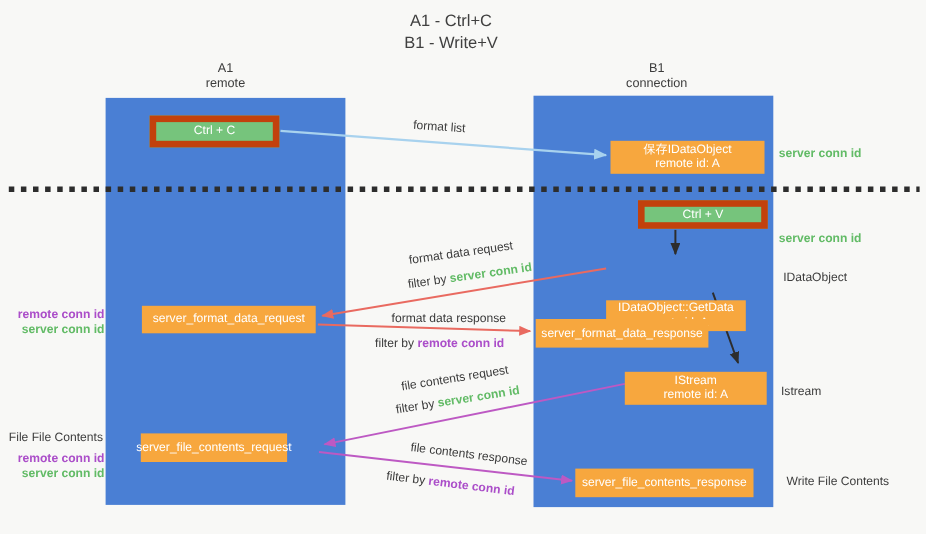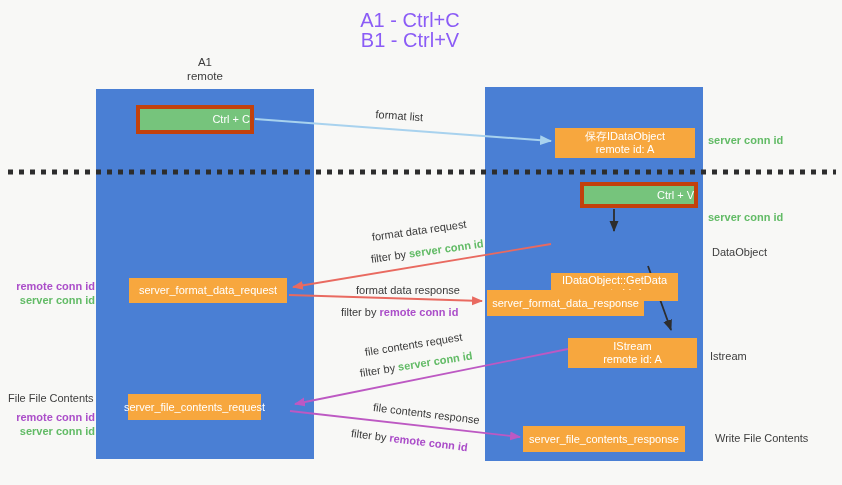--- a/index.html
+++ b/index.html
@@ -1,38 +1,38 @@
 <!DOCTYPE html>
 <html><head>
 <meta charset="utf-8">
 <style>
   html,body{margin:0;padding:0;background:#f8f8f6;}
   .stage{position:relative;width:842px;height:485px;background:#f8f8f6;overflow:hidden;
          font-family:"Liberation Sans","DejaVu Sans",sans-serif;color:#3d3d3d;}
   .abs{position:absolute;}
 
   
-  .title{left:0;top:10px;width:820px;text-align:center;font-size:20px;line-height:20px;color:#8b5cf6;}
+  .title{left:0;top:10px;width:820px;text-align:center;font-size:15px;line-height:20px;color:#404040;}
 
   
   .lane-head{width:120px;text-align:center;font-size:11.5px;line-height:14px;color:#3c3c3c;}
   .lh-left{left:145px;top:55px;}
   .lh-right{left:537px;top:55px;}
 
   
   .lane{background:#4a7fd4;}
   .lane-a{left:96px;top:89px;width:218px;height:370px;}
   .lane-b{left:485px;top:87px;width:218px;height:374px;}
 
   svg.overlay{position:absolute;left:0;top:0;z-index:3;}
 
   
   .node{z-index:4;display:flex;flex-direction:column;align-items:center;justify-content:center;
         color:#fff;font-size:11px;line-height:13px;text-align:center;box-sizing:border-box;}
-  .green{background:#76c47c;border:4px solid #c2410c;align-items:flex-end;}
+  .green{background:#76c47c;border:6px solid #c2410c;}
   .orange{background:#f7a73e;}
   .n-ctrlc{left:136px;top:105px;width:118px;height:29px;}
   .n-save{left:555px;top:128px;width:140px;height:30px;}
   .n-ctrlv{left:580px;top:182px;width:118px;height:26px;}
   .n-getdata{left:551px;top:237px;width:127px;height:28px;margin-top:36px;}
   .n-freq{left:129px;top:278px;width:158px;height:25px;}
   .n-fresp{left:487px;top:290px;width:157px;height:26px;}
   .n-istream{left:568px;top:338px;width:129px;height:30px;}
   .n-creq{left:128px;top:394px;width:133px;height:26px;}
   .n-cresp{left:523px;top:426px;width:162px;height:26px;}
@@ -65,26 +65,30 @@
   .s-read{left:8px;top:392px;}
   .s-pair2{left:0px;top:410px;width:95px;text-align:right;line-height:14px;}
 </style>
 </head>
 <body>
 
 <div class="stage">
 
   <div class="abs title">
     <div>A1 - Ctrl+C</div>
-    <div>B1 - Ctrl+V</div>
+    <div>B1 - Write+V</div>
   </div>
 
   <div class="abs lane-head lh-left">
     <div>A1</div>
     <div>remote</div>
+  </div>
+  <div class="abs lane-head lh-right">
+    <div>B1</div>
+    <div>connection</div>
   </div>
 
   <div class="abs lane lane-a"></div>
   <div class="abs lane lane-b"></div>
 
   <svg class="overlay" width="842" height="485" viewBox="0 0 842 485">
     <defs>
       <marker id="mk-blue" markerUnits="userSpaceOnUse" markerWidth="13" markerHeight="11" refX="11" refY="5" orient="auto">
         <path d="M0,0 L12,5 L0,10 z" fill="#a8d2ee"></path>
       </marker>
@@ -165,21 +169,21 @@
   </div>
 
   <div class="abs albl l-fcresp">file contents response</div>
   <div class="abs albl l-filt4">
     <span>filter by</span>
     <span class="ptx">remote conn id</span>
   </div>
 
   <div class="abs slbl sgreen s-conn-r1">server conn id</div>
   <div class="abs slbl sgreen s-conn-r2">server conn id</div>
-  <div class="abs slbl sdark s-dataobj">DataObject</div>
+  <div class="abs slbl sdark s-dataobj">IDataObject</div>
   <div class="abs slbl sdark s-istream">Istream</div>
   <div class="abs slbl sdark s-write">Write File Contents</div>
 
   <div class="abs slbl s-pair1">
     <div class="spurple">remote conn id</div>
     <div class="sgreen">server conn id</div>
   </div>
   <div class="abs slbl sdark s-read">File File Contents</div>
   <div class="abs slbl s-pair2">
     <div class="spurple">remote conn id</div>

